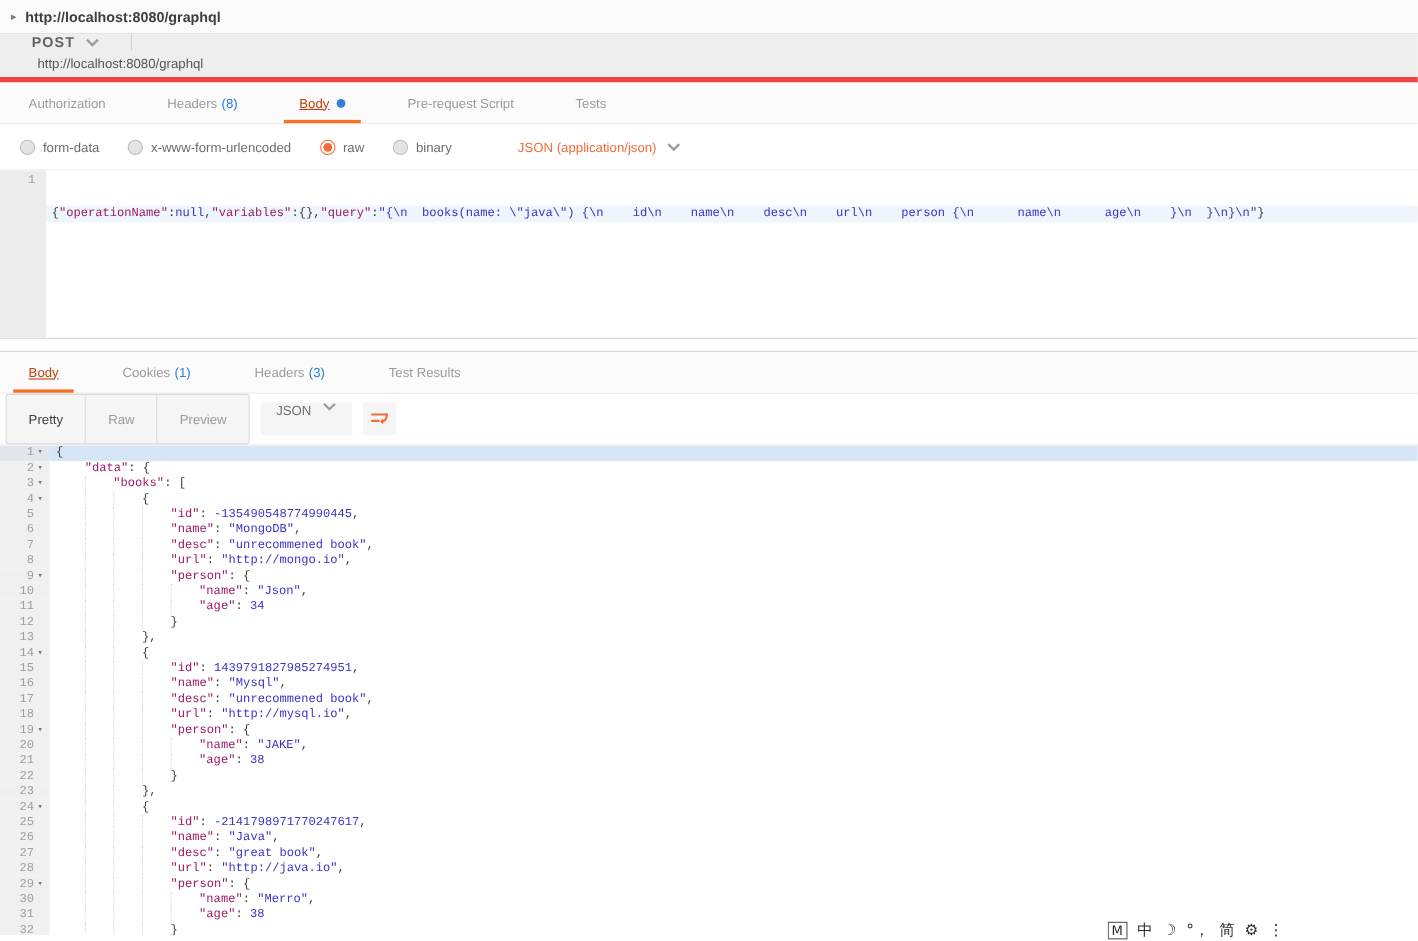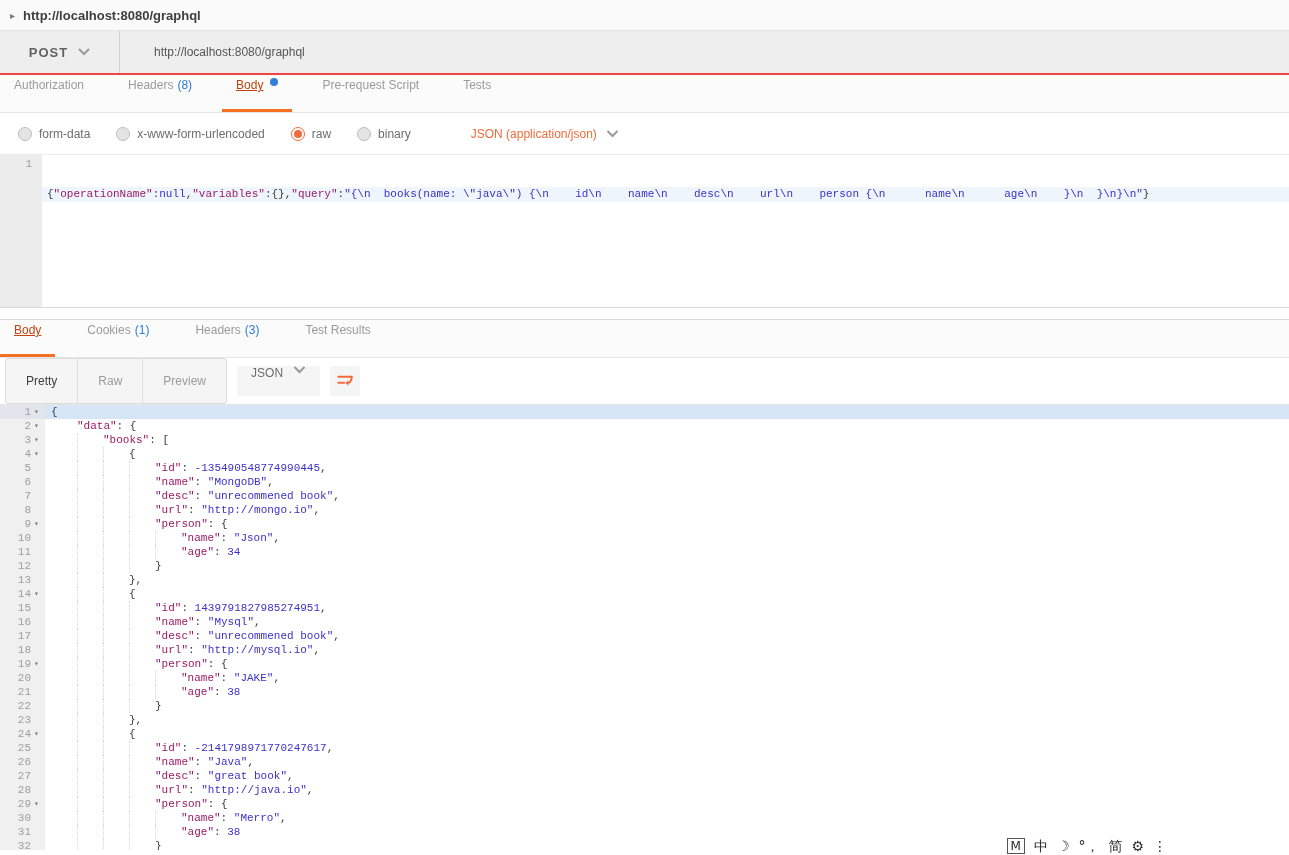--- a/index.html
+++ b/index.html
@@ -8,34 +8,34 @@
   .app { position:relative; width:1289px; height:855px; background:#fff; overflow:hidden; }
 
   
   .coll-header { height:31px; background:#fafafa; display:flex; align-items:center;
                  padding:0 10px; border-bottom:1px solid #e3e3e3; }
   .disclosure { color:#7a7a7a; font-size:10px; margin-right:8px; }
   .coll-title { font-size:13px; font-weight:bold; color:#3e3e3e; }
 
   
   .url-bar { height:44px; background:#eeeeee; display:flex; align-items:stretch;
-             border-bottom:2px solid #ef4444; }
+             border-bottom:5px solid #ef4444;flex-direction:column; }
   .method-select { width:120px; display:flex; align-items:center; justify-content:center;
                    border-right:1px solid #d2d2d2; cursor:pointer; }
   .method-label { font-size:13px; color:#636363; font-weight:bold; letter-spacing:1px; margin-right:10px; }
   .url-input { flex:1; display:flex; align-items:center; padding-left:34px;
                font-size:12px; color:#555; }
   .chev { stroke:#9a9a9a; stroke-width:2; fill:none; }
 
   
   .tabs-row { height:38px; background:#fbfbfb; display:flex; align-items:stretch;
               border-bottom:1px solid #e6e6e6; padding-left:0; }
-  .tab { display:flex; align-items:flex-start; padding:0 14px; margin-right:16px;
+  .tab { display:flex; align-items:center; padding:0 14px; margin-right:16px;
          font-size:12px; color:#9b9b9b; cursor:pointer; border-bottom:3px solid transparent;
-         padding-top:3px; }
+         padding-top:3px;margin-left:12px; }
   .tab.active { color:#c2410c; border-bottom-color:#f47023;text-decoration:underline; }
   .tab-count { color:#2d7bd4; margin-left:4px; }
   .tab-dot { width:8px; height:8px; border-radius:50%; background:#2f80d6; margin-left:7px; display:inline-block; }
 
   
   .body-type-row { height:42px; display:flex; align-items:center; padding-left:18px;
                    border-bottom:1px solid #ececec; background:#fff; }
   .radio-item { display:flex; align-items:center; margin-right:26px; cursor:pointer; }
   .radio-circle { width:14px; height:14px; border-radius:50%; border:1px solid #bdbdbd;
                   background:#e4e4e4; margin-right:7px; position:relative; }

